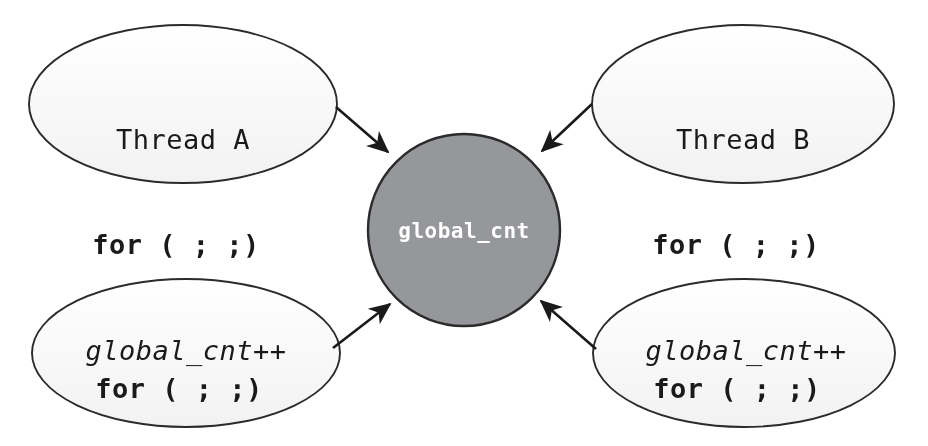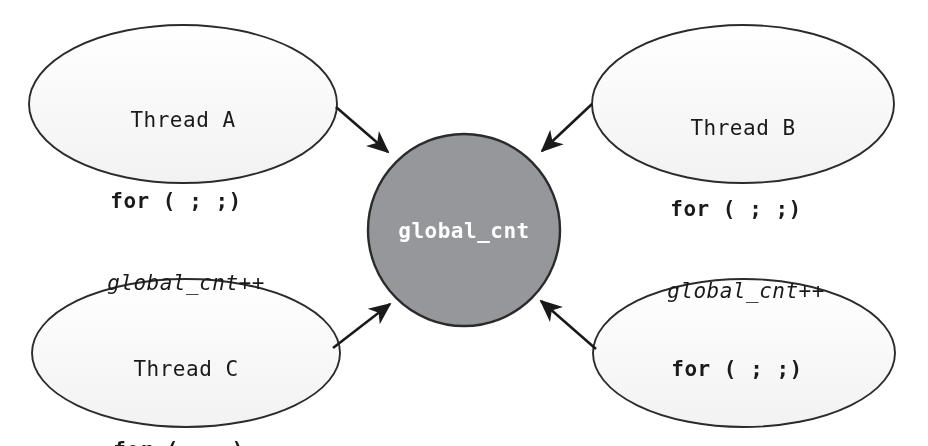--- a/index.html
+++ b/index.html
@@ -28,21 +28,21 @@
   .node-label {
     position: absolute;
     text-align: center;
     font-family: "DejaVu Sans Mono", monospace;
     color: #1a1a1a;
     white-space: pre;
     line-height: 1.30;
     pointer-events: none;
   }
   .thread-label {
-    font-size: 21px;
+    font-size: 27px;
     letter-spacing: 0.5px;
   }
   .thread-title {
     display: block;
   }
   .thread-code-1 {
     display: block;
     margin-left: -14px;
     font-weight: bold;
   }
@@ -86,28 +86,27 @@
 
     <circle cx="464" cy="230" r="96" fill="#95979a" stroke="#2b2b2b" stroke-width="2.4"></circle>
   </svg>
 
   <div class="node-label thread-label" style="left:29px; top:52px; width:308px;">
     <span class="thread-title">Thread A</span>
     <span class="thread-code-1">for ( ; ;)</span>
     <span class="thread-code-2">global_cnt++</span>
   </div>
 
-  <div class="node-label thread-label" style="left:592px; top:60px; width:302px;">
+  <div class="node-label thread-label" style="left:592px; top:52px; width:302px;">
     <span class="thread-title">Thread B</span>
     <span class="thread-code-1">for ( ; ;)</span>
     <span class="thread-code-2">global_cnt++</span>
   </div>
 
   <div class="node-label thread-label" style="left:32px; top:301px; width:308px;">
-    <span class="thread-title">Thread C</span>
     <span class="thread-code-1">for ( ; ;)</span>
     
   </div>
 
   <div class="node-label thread-label" style="left:593px; top:301px; width:302px;">
     <span class="thread-code-1">for ( ; ;)</span>
     
   </div>
 
   <div class="node-label center-label" style="left:368px; top:218px; width:192px;">global_cnt</div>

